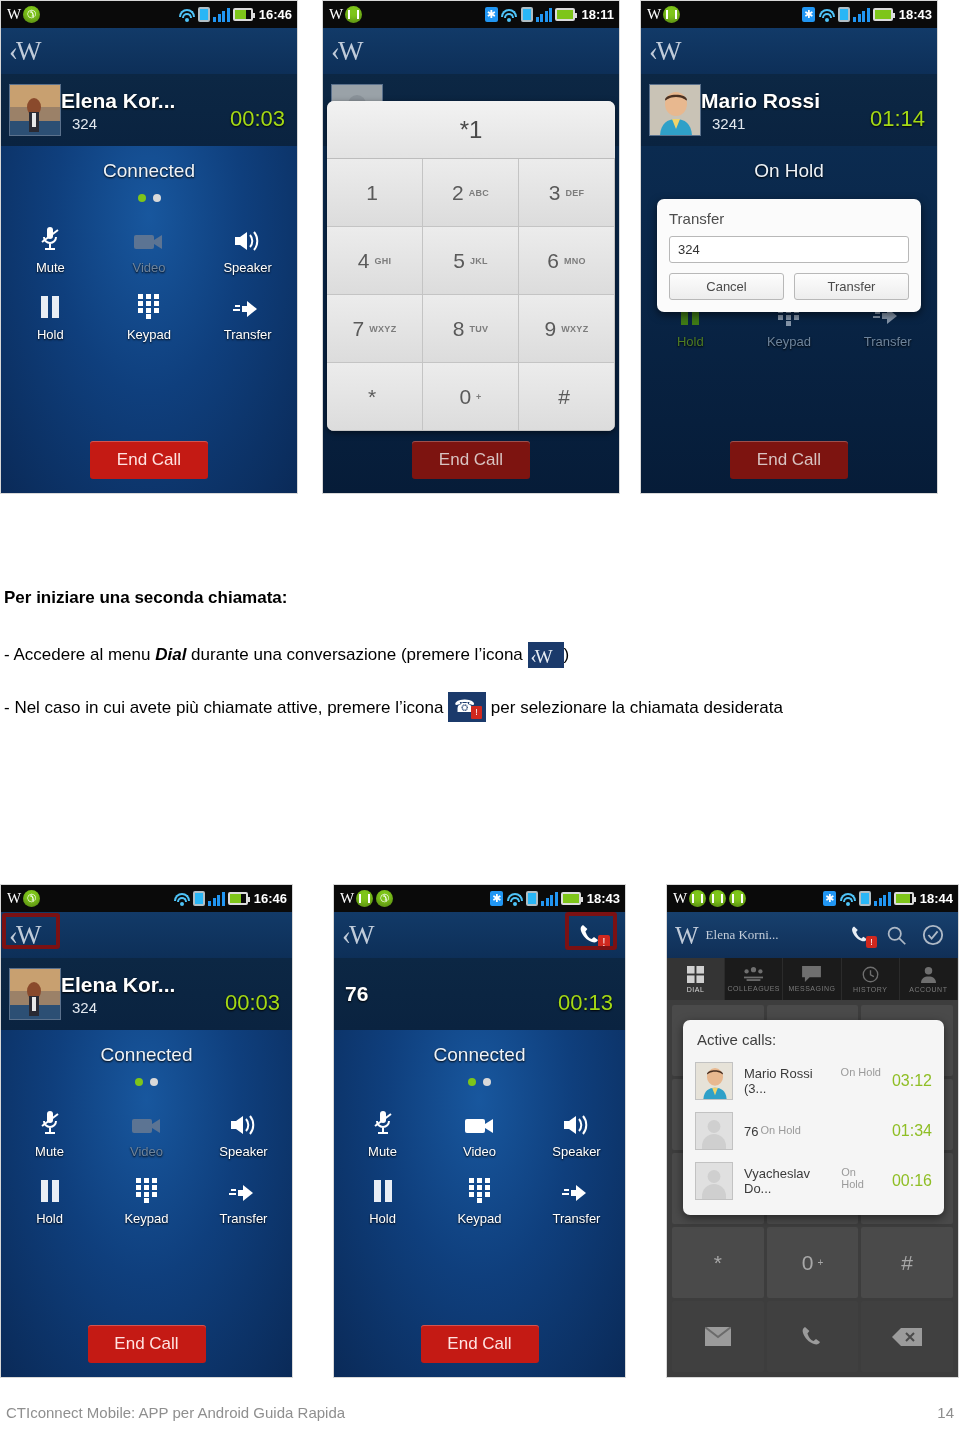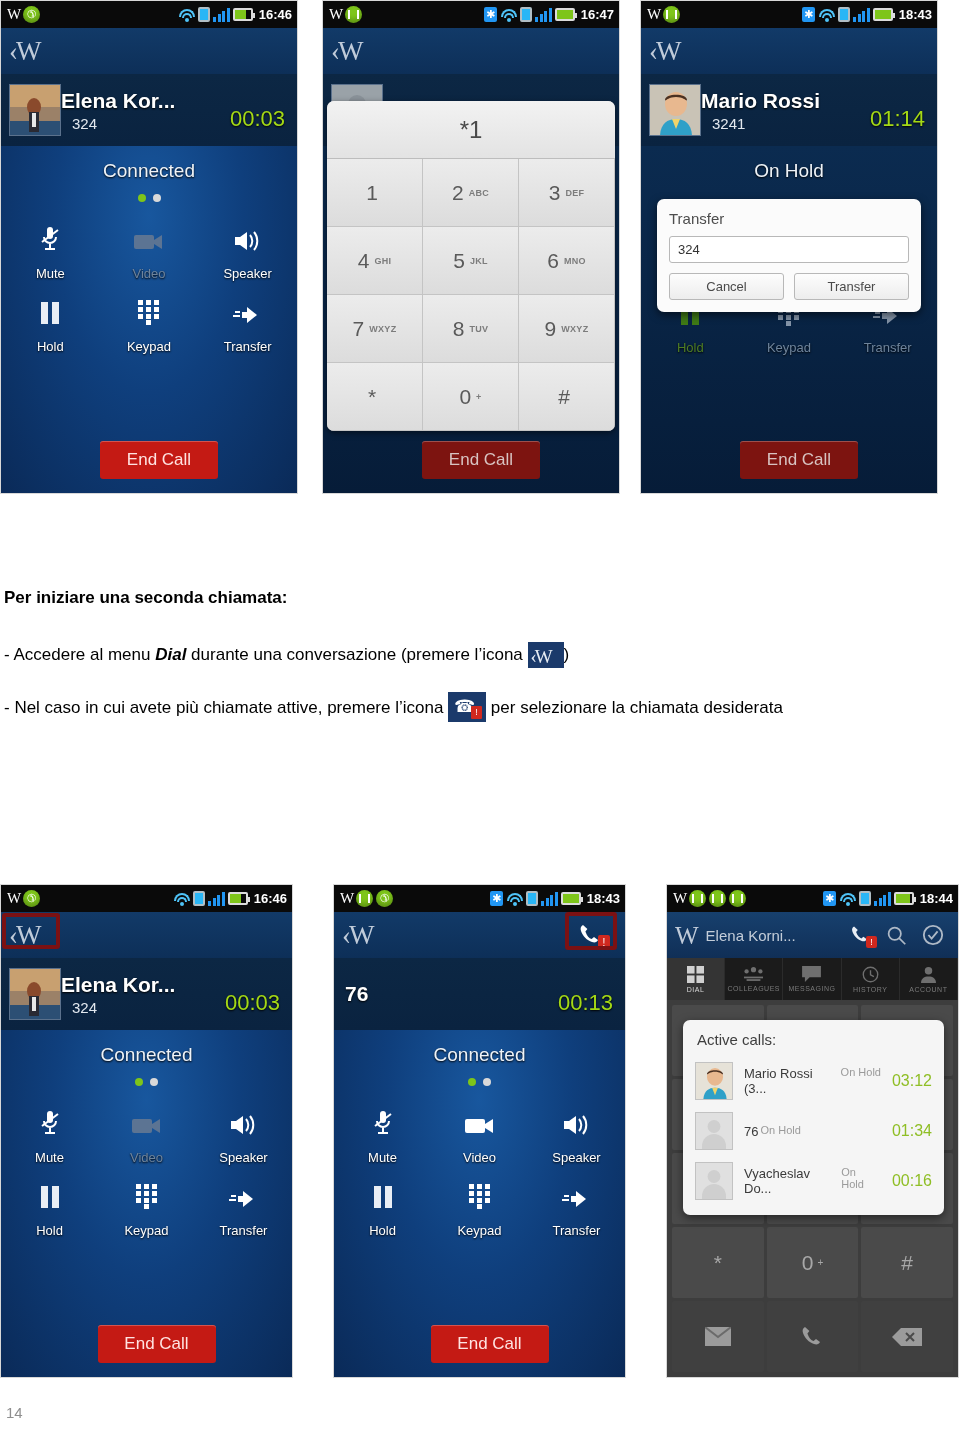--- a/index.html
+++ b/index.html
@@ -68,30 +68,30 @@
   
   .callbody{ position:relative; height:calc(100% - 145px);
         background:radial-gradient(ellipse at 50% 20%, #18579e 0%, #0f3f7d 45%, #0a2a58 100%); }
   .callbody.dark{ background:linear-gradient(180deg,#0b2b50 0%,#061c38 100%); }
   .status-word{ text-align:center; color:#eef3f8; font-size:19px; padding-top:14px;
                 text-shadow:0 1px 2px #000;}
   .dots{ display:flex; gap:7px; justify-content:center; margin-top:12px;}
   .dots i{ width:8px;height:8px;border-radius:50%;background:#d9d9d9;display:block;}
   .dots i.on{ background:#7ec51a;}
   .grid3{ display:grid; grid-template-columns:repeat(3,1fr); margin-top:14px;}
-  .gbtn{ display:flex;flex-direction:column;align-items:center;gap:14px; padding:8px 16px;justify-content:space-between;}
+  .gbtn{ display:flex;flex-direction:column;align-items:center;gap:8px; padding:8px 16px;justify-content:space-between;}
   .gbtn span{ font-size:13px; color:#ffffff; text-shadow:0 1px 2px #000;}
   .gbtn.dim span{ color:#6e849c; }
   .gbtn.green span{ color:#4f7d24;}
   .gi{ height:28px; display:flex;align-items:flex-end;justify-content:center;}
 
   .endcall{ position:absolute; left:50%; transform:translateX(-50%); bottom:14px;
             width:118px;height:38px;background:#c41a14; border-radius:3px;
             display:flex;align-items:center;justify-content:center;
-            color:#ffe3e1; font-size:17px; box-shadow:inset 0 1px 0 rgba(255,255,255,.25);margin-left:10px;}
+            color:#ffe3e1; font-size:17px; box-shadow:inset 0 1px 0 rgba(255,255,255,.25);}
   .endcall.muted{ background:#7d1410; color:#d8c3c1;}
 
   
   .kpad{ position:absolute; left:4px; right:4px; top:100px; bottom:62px;
          background:#d9d9d9; border-radius:7px; overflow:hidden;
          display:flex; flex-direction:column;
          box-shadow:0 2px 6px rgba(0,0,0,.5);}
   .kp-display{ flex:0 0 58px; background:linear-gradient(180deg,#f2f2f2,#e3e3e3);
       display:flex;align-items:center;justify-content:center;
       color:#4a4a4a; font-size:24px; border-bottom:1px solid #bdbdbd;}
@@ -109,21 +109,21 @@
   .dlg-input{ background:#fff;border:1px solid #b8b8b8;border-radius:3px;
       height:27px; display:flex;align-items:center;padding:0 8px;font-size:13px;color:#333;}
   .dlg-row{ display:flex; gap:10px; margin-top:10px;}
   .dlg-btn{ flex:1; height:27px; border:1px solid #b8b8b8;border-radius:3px;
       background:linear-gradient(180deg,#fdfdfd,#ededed);
       display:flex;align-items:center;justify-content:center;font-size:13px;color:#4a4a4a;}
 
   
   .p6-head{ height:46px; background:linear-gradient(180deg,#17406e,#102f57);
       display:flex;align-items:center;padding:0 8px;gap:9px;}
-  .p6-head .nm{ color:#c3cdd9; font-size:15px; }
+  .p6-head .nm{ color:#c3cdd9; font-size:13px;font-family:Liberation Serif, serif; }
   .p6-icons{ margin-left:auto; display:flex; align-items:center; gap:15px; padding-right:6px;}
   .tabbar{ height:42px; background:#1b1b1b; display:grid;grid-template-columns:repeat(5,1fr);}
   .tab{ display:flex;flex-direction:column;align-items:center;justify-content:center;gap:3px;
         border-right:1px solid #2b2b2b;}
   .tab span{ font-size:7px; color:#7a7a7a; letter-spacing:.5px;}
   .tab.active{ background:#343434;}
   .tab.active span{ color:#d8d8d8;}
   .dialpad-bg{ position:absolute; left:0;right:0; top:115px; bottom:0; background:#3d3d3d;}
   .dp-grid{ position:absolute; left:5px;right:5px; top:5px; bottom:5px;
       display:grid;grid-template-columns:repeat(3,1fr);grid-template-rows:repeat(5,1fr);gap:3px;}
@@ -314,21 +314,21 @@
       <div class="ic-sim"></div>
       <div class="ic-sig">
           <b></b>
           <b></b>
           <b></b>
           <b></b>
         </div>
       <div class="ic-batt">
           <i style="width:100%"></i>
         </div>
-      <div class="sb-time">16:47</div>
+      <div class="sb-time">18:11</div>
     </div>
   </div>
   <div class="appbar">
     <div class="logo-kw">‹W</div>
   </div>
   <div class="contact">
     <div class="avatar ph"></div>
     <div class="c-block">
       <div class="c-name">Vyachesla...</div>
     </div>
@@ -917,14 +917,15 @@
       <div class="ac-txt">
         <div class="ac-nm">Vyacheslav Do...</div>
         <div class="ac-st">On Hold</div>
       </div>
       <div class="ac-tm">00:16</div>
     </div>
   </div>
 </div>
 
 <div class="footer">
+  <div>CTIconnect Mobile: APP per Android Guida Rapida</div>
   <div>14</div>
 </div>
 
 </body></html>

